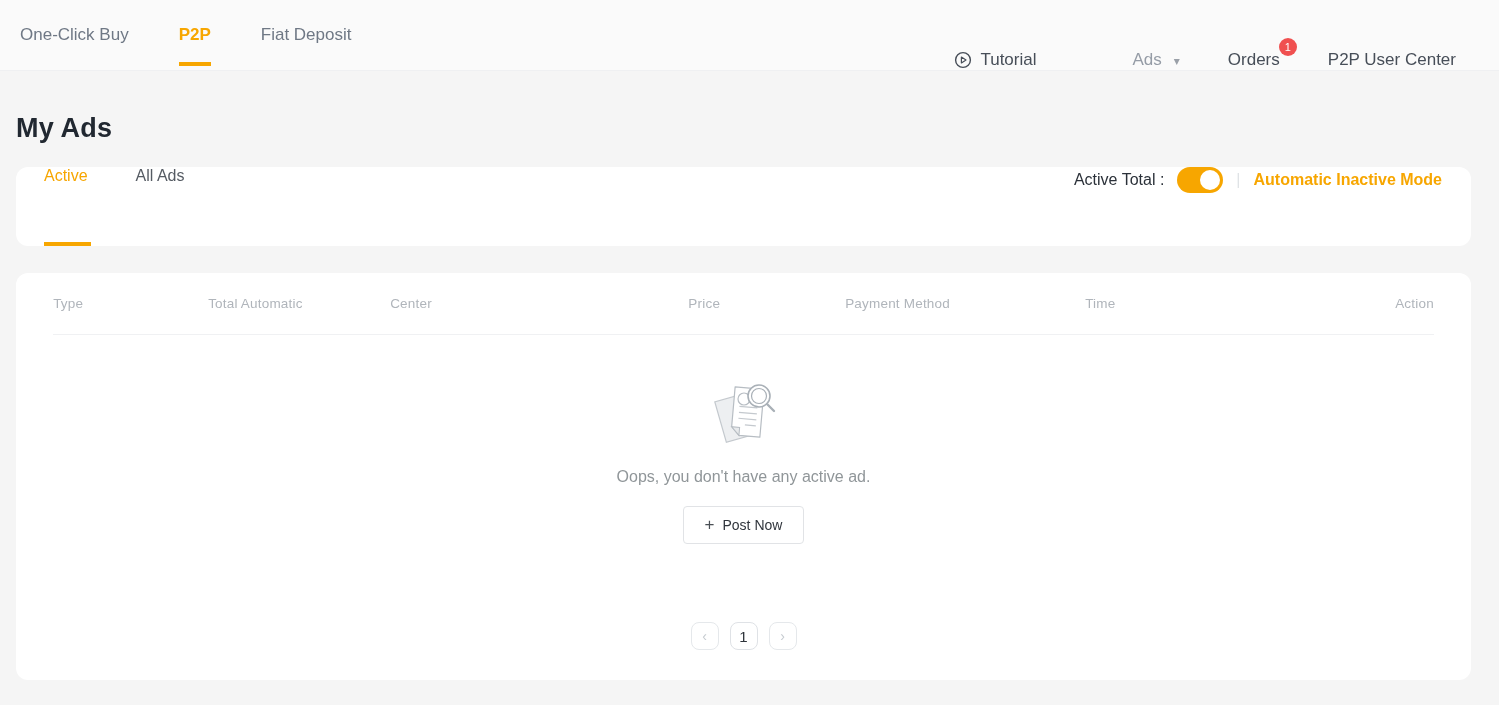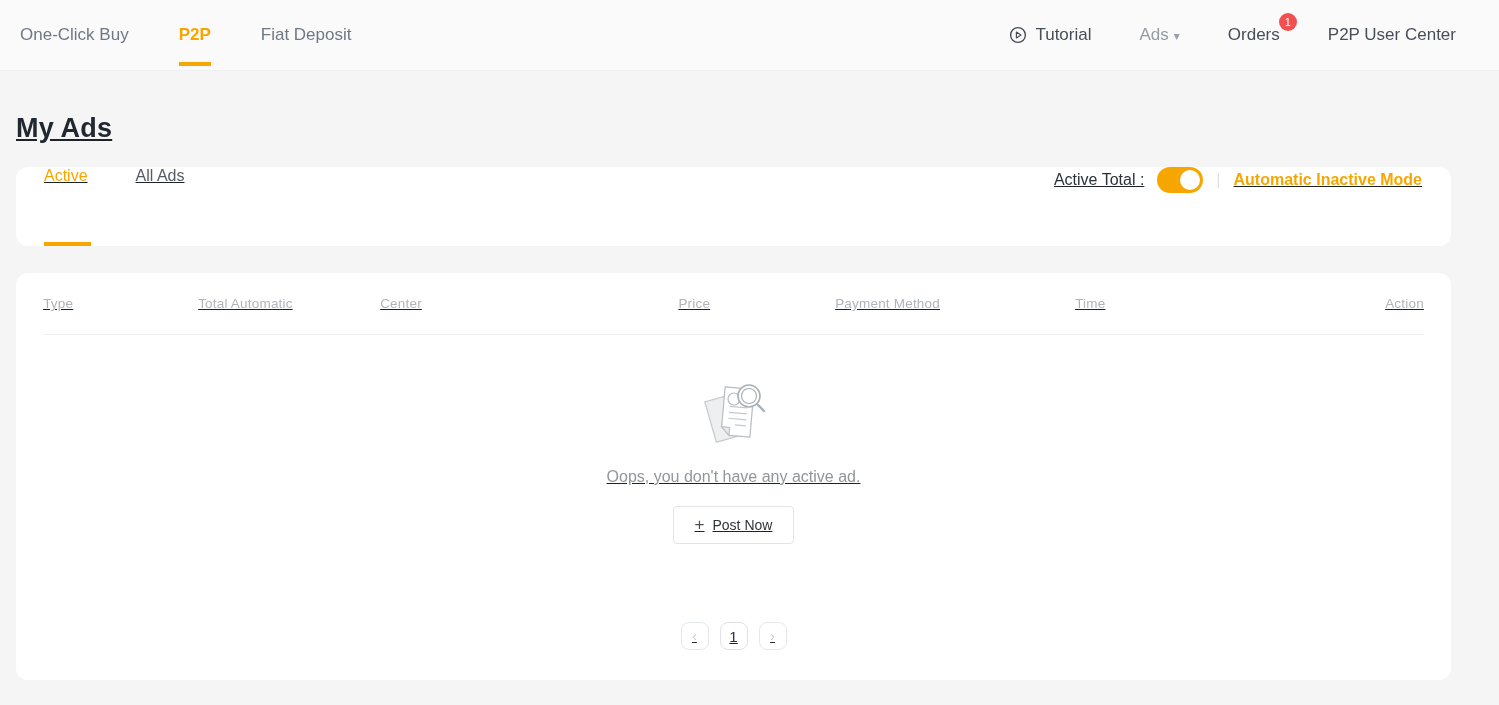--- a/index.html
+++ b/index.html
@@ -9,21 +9,21 @@
     background:#F5F5F5;
     color:#1E2329;
   }
 
   
   .topnav {
     height:71px;
     background:#FAFAFA;
     border-bottom:1px solid #EFF0F2;
     display:flex;
-    align-items:center;
+    align-items:flex-end;
     padding:0 43px 0 20px;
   }
   .nav-left { display:flex; align-items:center; gap:50px; height:100%; }
   .nav-item {
     font-size:17px;
     color:#6F7885;
     cursor:pointer;
     height:100%;
     display:flex;
     align-items:center;
@@ -33,37 +33,37 @@
   .nav-item.active::after {
     content:"";
     position:absolute;
     left:0; right:0; bottom:4px;
     height:4px;
     background:#F7A600;
   }
   .nav-right { margin-left:auto; display:flex; align-items:center; gap:48px; }
   .nav-link { display:flex; align-items:center; gap:8px; font-size:17px; color:#474E58; cursor:pointer; }
   .nav-link .picon { display:flex; align-items:center; color:#474E58; }
-  .nav-link.muted { color:#959CA6; gap:5px; }
+  .nav-link.muted { color:#959CA6; gap:12px;margin-left:48px; }
   .caret { font-size:12px; color:#9AA0A8; line-height:1; transform:translateY(1px); }
   .orders-wrap { position:relative; }
   .badge {
     position:absolute;
     top:-12px; right:-17px;
     min-width:18px; height:18px;
     padding:0 5px;
     background:#F05050;
     color:#fff;
     border-radius:9px;
     font-size:11px;
     display:flex; align-items:center; justify-content:center;
   }
 
   
-  .page { padding:42px 48px 0 16px;text-decoration:underline; }
+  .page { padding:42px 28px 0 16px; }
   .page-title { font-size:27px; font-weight:700; color:#212831; letter-spacing:0.2px; }
 
   .card {
     background:#FFFFFF;
     border-radius:12px;
   }
 
   
   .tabs-card {
     margin-top:23px;

